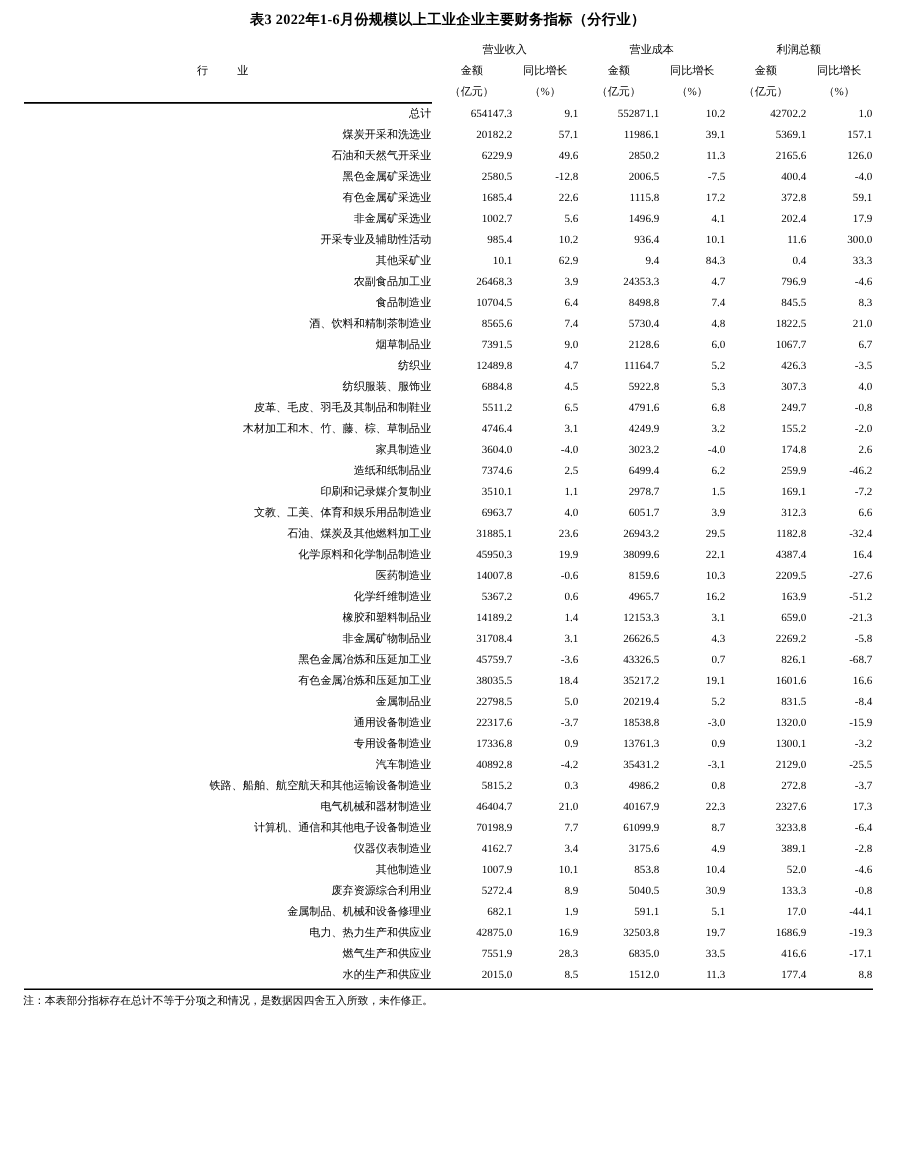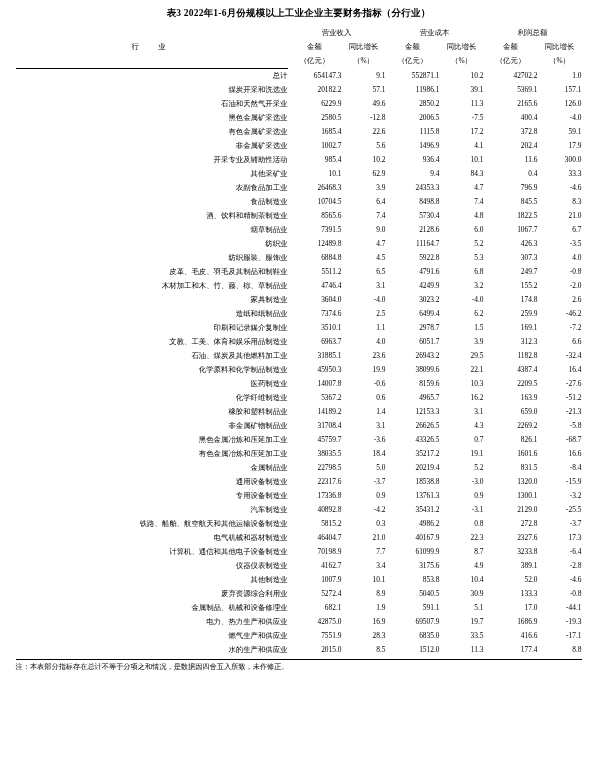--- a/index.html
+++ b/index.html
@@ -463,21 +463,21 @@
           <td class="right">1.9</td>
           <td class="right vline-l">591.1</td>
           <td class="right">5.1</td>
           <td class="right vline-l">17.0</td>
           <td class="right">-44.1</td>
         </tr>
         <tr>
           <td class="ind-col">电力、热力生产和供应业</td>
           <td class="right vline-l">42875.0</td>
           <td class="right">16.9</td>
-          <td class="right vline-l">69507.9</td>
+          <td class="right vline-l">32503.8</td>
           <td class="right">19.7</td>
           <td class="right vline-l">1686.9</td>
           <td class="right">-19.3</td>
         </tr>
         <tr>
           <td class="ind-col">燃气生产和供应业</td>
           <td class="right vline-l">7551.9</td>
           <td class="right">28.3</td>
           <td class="right vline-l">6835.0</td>
           <td class="right">33.5</td>

